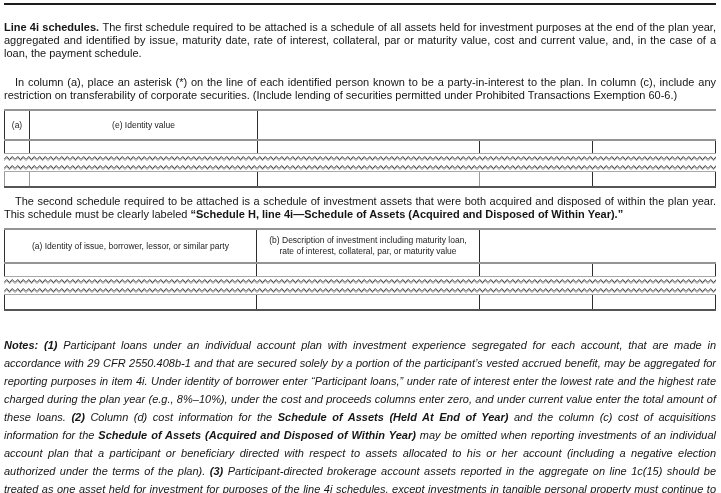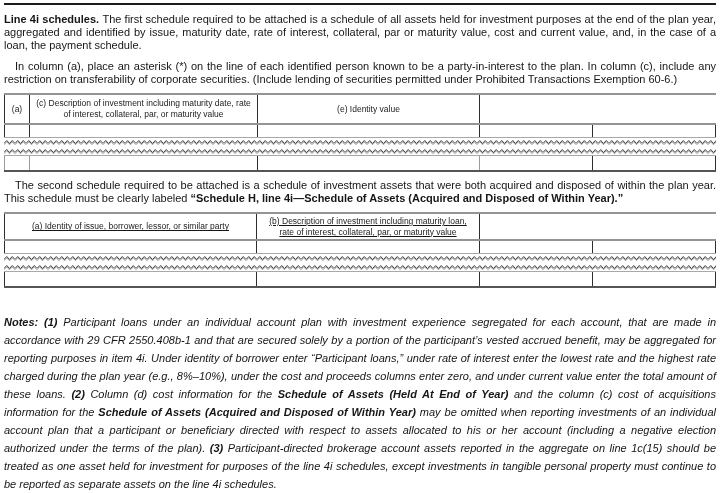--- a/index.html
+++ b/index.html
@@ -11,21 +11,21 @@
     color: #161616;
     -webkit-font-smoothing: antialiased;
   }
   .page { padding: 3px 5px 0 4px; }
   .top-rule { height: 2px; background: #1c1c1c; margin-bottom: 5px; }
 
   p.body-text {
     font-size: 11px;
     line-height: 13px;
     text-align: justify;
-    margin: 8px 0 1px 0;
+    margin: 16px 0 1px 0;
   }
   p.indent { text-indent: 11px; }
   .b { font-weight: bold; }
 
   
   .tbl {
     border-top: 2px solid #949494;
     border-bottom: 2px solid #555555;
     margin-top: 7px;
   }
@@ -40,21 +40,21 @@
 
   .tr.head { border-bottom: 2px solid #949494; }
   .tr.head .td {
     display: flex; align-items: center; justify-content: center;
     text-align: center;
     font-size: 8.5px; line-height: 1.25;
     padding: 2px 4px;
     color: #222;
   }
   .tbl1 .tr.head { height: 30px; }
-  .tbl2 .tr.head { height: 27px; text-decoration: underline; }
+  .tbl2 .tr.head { height: 34px; }
   .tr.head .td.narrowwrap { padding: 2px 12px; }
 
   .tr.blank1 { height: 13px; border-bottom: 1px solid #a8a8a8; }
   .tr.blank2 { height: 14px; }
   .tr.blank2 .td.dim { border-color: #9a9a9a; }
 
   .wavy {
     height: 18px;
     border-bottom: 1px solid #a8a8a8;
     overflow: hidden;
@@ -86,21 +86,20 @@
 <div class="page">
 
   <div class="top-rule"></div>
 
   <p class="body-text"><span class="b">Line 4i schedules. </span><span>The first schedule required to be attached is a schedule of all assets held for investment purposes at the end of the plan year, aggregated and identified by issue, maturity date, rate of interest, collateral, par or maturity value, cost and current value, and, in the case of a loan, the payment schedule.</span></p>
   <p class="body-text indent"><span>In column (a), place an asterisk (*) on the line of each identified person known to be a party-in-interest to the plan. In column (c), include any restriction on transferability of corporate securities. (Include lending of securities permitted under Prohibited Transactions Exemption 60-6.)</span></p>
 
   <div class="tbl tbl1">
     <div class="tr head">
       <div class="td">(a)</div>
-      <div class="td">(c) Description of investment including maturity date, rate of interest, collateral, par, or maturity value</div>
       <div class="td narrowwrap">(e) Identity value</div>
     </div>
     <div class="tr blank1">
       <div class="td"></div>
         <div class="td"></div>
         <div class="td"></div>
         <div class="td"></div>
         <div class="td"></div>
     </div>
     <div class="wavy">

